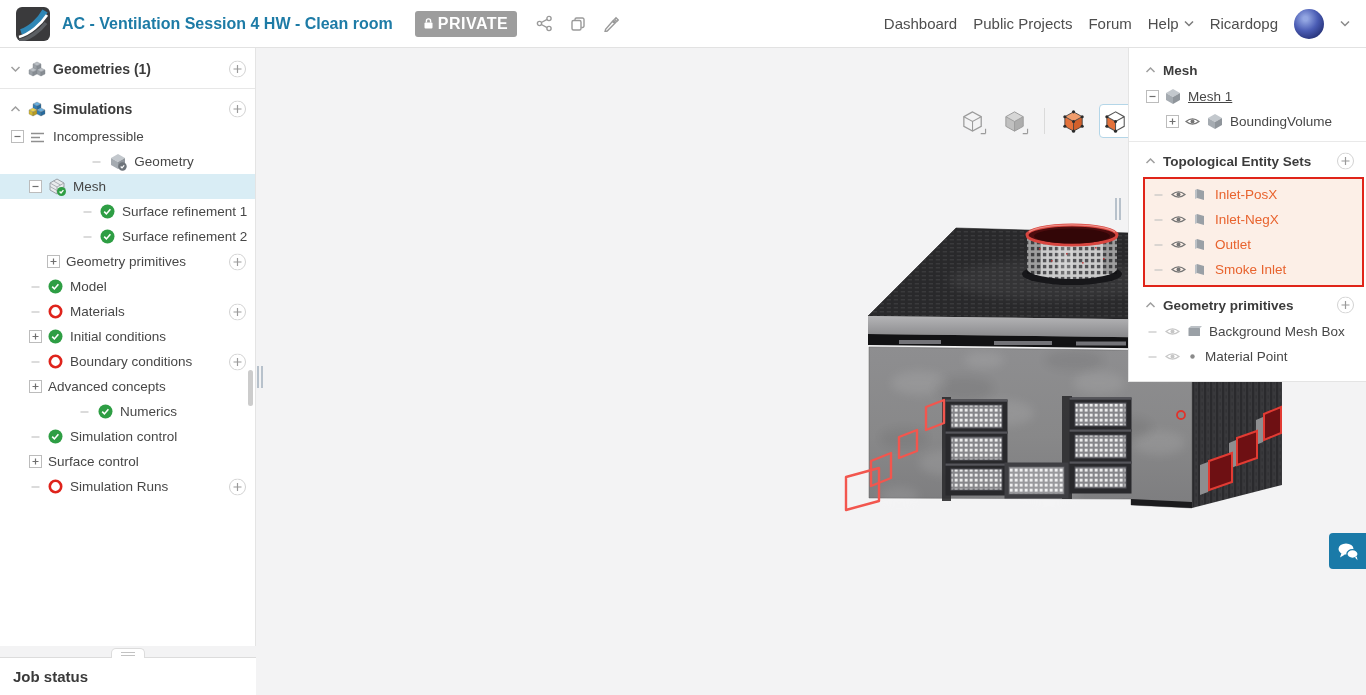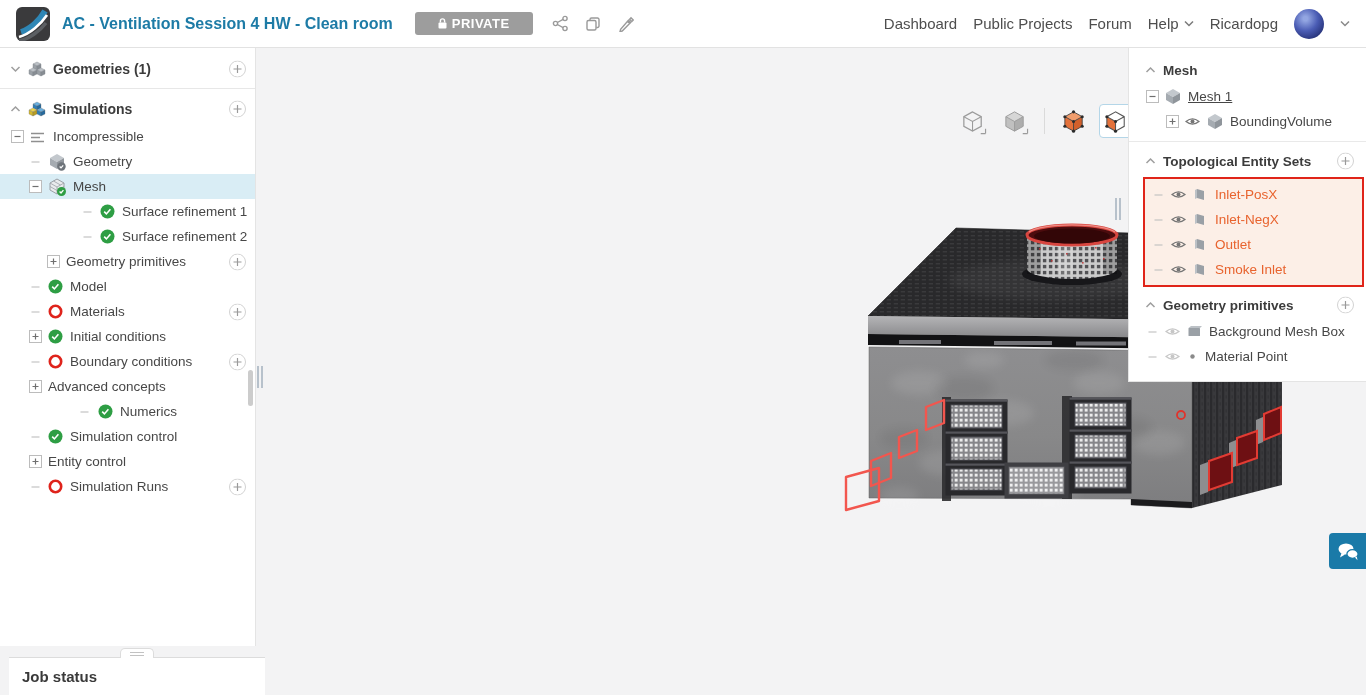--- a/index.html
+++ b/index.html
@@ -6,22 +6,22 @@
   html,body { width:1366px; height:695px; overflow:hidden;
     font-family:"Liberation Sans", sans-serif; background:#f0f0f0; }
   .stage { position:relative; width:1366px; height:695px; background:#f3f3f4; }
 
   
   .topbar { position:absolute; left:0; top:0; width:1366px; height:48px;
     background:#ffffff; border-bottom:1px solid #e2e2e2; display:flex;
     align-items:center; padding:0 16px; z-index:30; }
   .logo { width:34px; height:34px; flex:none; cursor:pointer; }
   .proj-title { margin-left:12px; font-size:16px; font-weight:700; color:#1d7ba6; white-space:nowrap; }
-  .badge { margin-left:22px; background:#9d9d9d; color:#fff; font-size:13px; font-weight:700;
-    letter-spacing:.5px; border-radius:3px; padding:4px 23px; display:flex; align-items:center; gap:5px; }
+  .badge { margin-left:22px; background:#9d9d9d; color:#fff; font-size:16px; font-weight:700;
+    letter-spacing:.5px; border-radius:3px; padding:4px 9px; display:flex; align-items:center; gap:5px; }
   .tb-icons { display:flex; gap:6px; margin-left:14px; }
   .tb-icons button { border:none; background:transparent; width:27px; height:27px;
     display:flex; align-items:center; justify-content:center; cursor:pointer; }
   .topnav { margin-left:auto; display:flex; align-items:center; gap:16px; font-size:15px; color:#4e4e4e; }
   .topnav a { cursor:pointer; display:flex; align-items:center; gap:5px; white-space:nowrap; }
   .avatar { width:30px; height:30px; border-radius:50%; cursor:pointer;
     background:radial-gradient(circle at 38% 32%, #93a6e2 8%, #4a5cb4 45%, #202b6e 85%); }
   .av-chev { cursor:pointer; display:flex; }
 
   
@@ -35,21 +35,21 @@
   .ic { display:inline-flex; align-items:center; flex:none; }
   .ic svg { display:block; }
   .exp { width:15px; margin-right:5px; justify-content:center; }
   .ticon { margin-right:7px; }
   .row-plus { position:absolute; right:9px; top:50%; transform:translateY(-50%);
     background:none; border:none; cursor:pointer; display:flex; }
   .sb-scroll { position:absolute; right:2px; top:322px; width:5px; height:36px;
     background:#cccccc; border-radius:3px; cursor:pointer; }
 
   
-  .job { position:absolute; left:9px; top:657px; width:256px; height:38px; background:#fff;
+  .job { position:absolute; left:0; top:657px; width:256px; height:38px; background:#fff;
     border-top:1px solid #dcdcdc; z-index:25; }
   .job-tab { position:absolute; left:111px; top:-10px; width:34px; height:10px; background:#fff;
     border:1px solid #dcdcdc; border-bottom:none; border-radius:5px 5px 0 0; cursor:pointer;
     display:flex; flex-direction:column; align-items:center; justify-content:center; gap:2px; }
   .job-tab span { display:block; width:14px; height:1px; background:#c2c2c2; }
   .job-title { line-height:37px; padding-left:13px; font-size:15px; font-weight:700; color:#3a3a3a; }
 
   
   .viewport { position:absolute; left:256px; top:48px; right:0; bottom:0; background:#f3f3f4; }
   .vtoolbar { position:absolute; left:700px; top:56px; display:flex; align-items:center; gap:8px; z-index:10; }
@@ -212,21 +212,21 @@
               <path d="M3.5 6.5 h6" stroke="#6f6f6f" stroke-width="1.2"></path>
             </svg>
           </span>
           <span class="ic ticon">
             <svg width="16" height="14" viewBox="0 0 16 14" stroke="#8f8f8f" stroke-width="1.6" fill="none">
               <path d="M1 3.5 h13 M1 7.5 h9 M1 11.5 h13"></path>
             </svg>
           </span>
           <span class="lbl">Incompressible</span>
         </div>
-        <div class="tree-row" style="padding-left: 28px;">
+        <div class="tree-row" style="padding-left: 28px; justify-content: center;">
           <span class="ic exp">
             <svg width="10" height="4" viewBox="0 0 10 4">
               <path d="M0.5 2 h8" stroke="#c4c4c4" stroke-width="1.2"></path>
             </svg>
           </span>
           <span class="ic ticon">
             <svg width="18" height="18" viewBox="0 0 18 18">
               <polygon points="9,1 2,5 9,9 16,5" fill="#c3c8cd"></polygon>
               <polygon points="2,5 9,9 9,16 2,12" fill="#a5abb1"></polygon>
               <polygon points="16,5 9,9 9,16 16,12" fill="#8f959b"></polygon>
@@ -400,21 +400,21 @@
           </span>
           <span class="lbl">Simulation control</span>
         </div>
         <div class="tree-row" style="padding-left: 28px;">
           <span class="ic exp">
             <svg width="13" height="13" viewBox="0 0 13 13">
               <rect x="0.5" y="0.5" width="12" height="12" fill="#fff" stroke="#bcbcbc"></rect>
               <path d="M3.5 6.5 h6 M6.5 3.5 v6" stroke="#6f6f6f" stroke-width="1.2"></path>
             </svg>
           </span>
-          <span class="lbl">Entity control</span>
+          <span class="lbl">Surface control</span>
         </div>
         <div class="tree-row" style="padding-left: 28px;">
           <span class="ic exp">
             <svg width="10" height="4" viewBox="0 0 10 4">
               <path d="M0.5 2 h8" stroke="#c4c4c4" stroke-width="1.2"></path>
             </svg>
           </span>
           <span class="ic ticon">
             <svg width="15" height="15" viewBox="0 0 15 15">
               <circle cx="7.5" cy="7.5" r="5.7" fill="#fff" stroke="#df231b" stroke-width="2.6"></circle>

